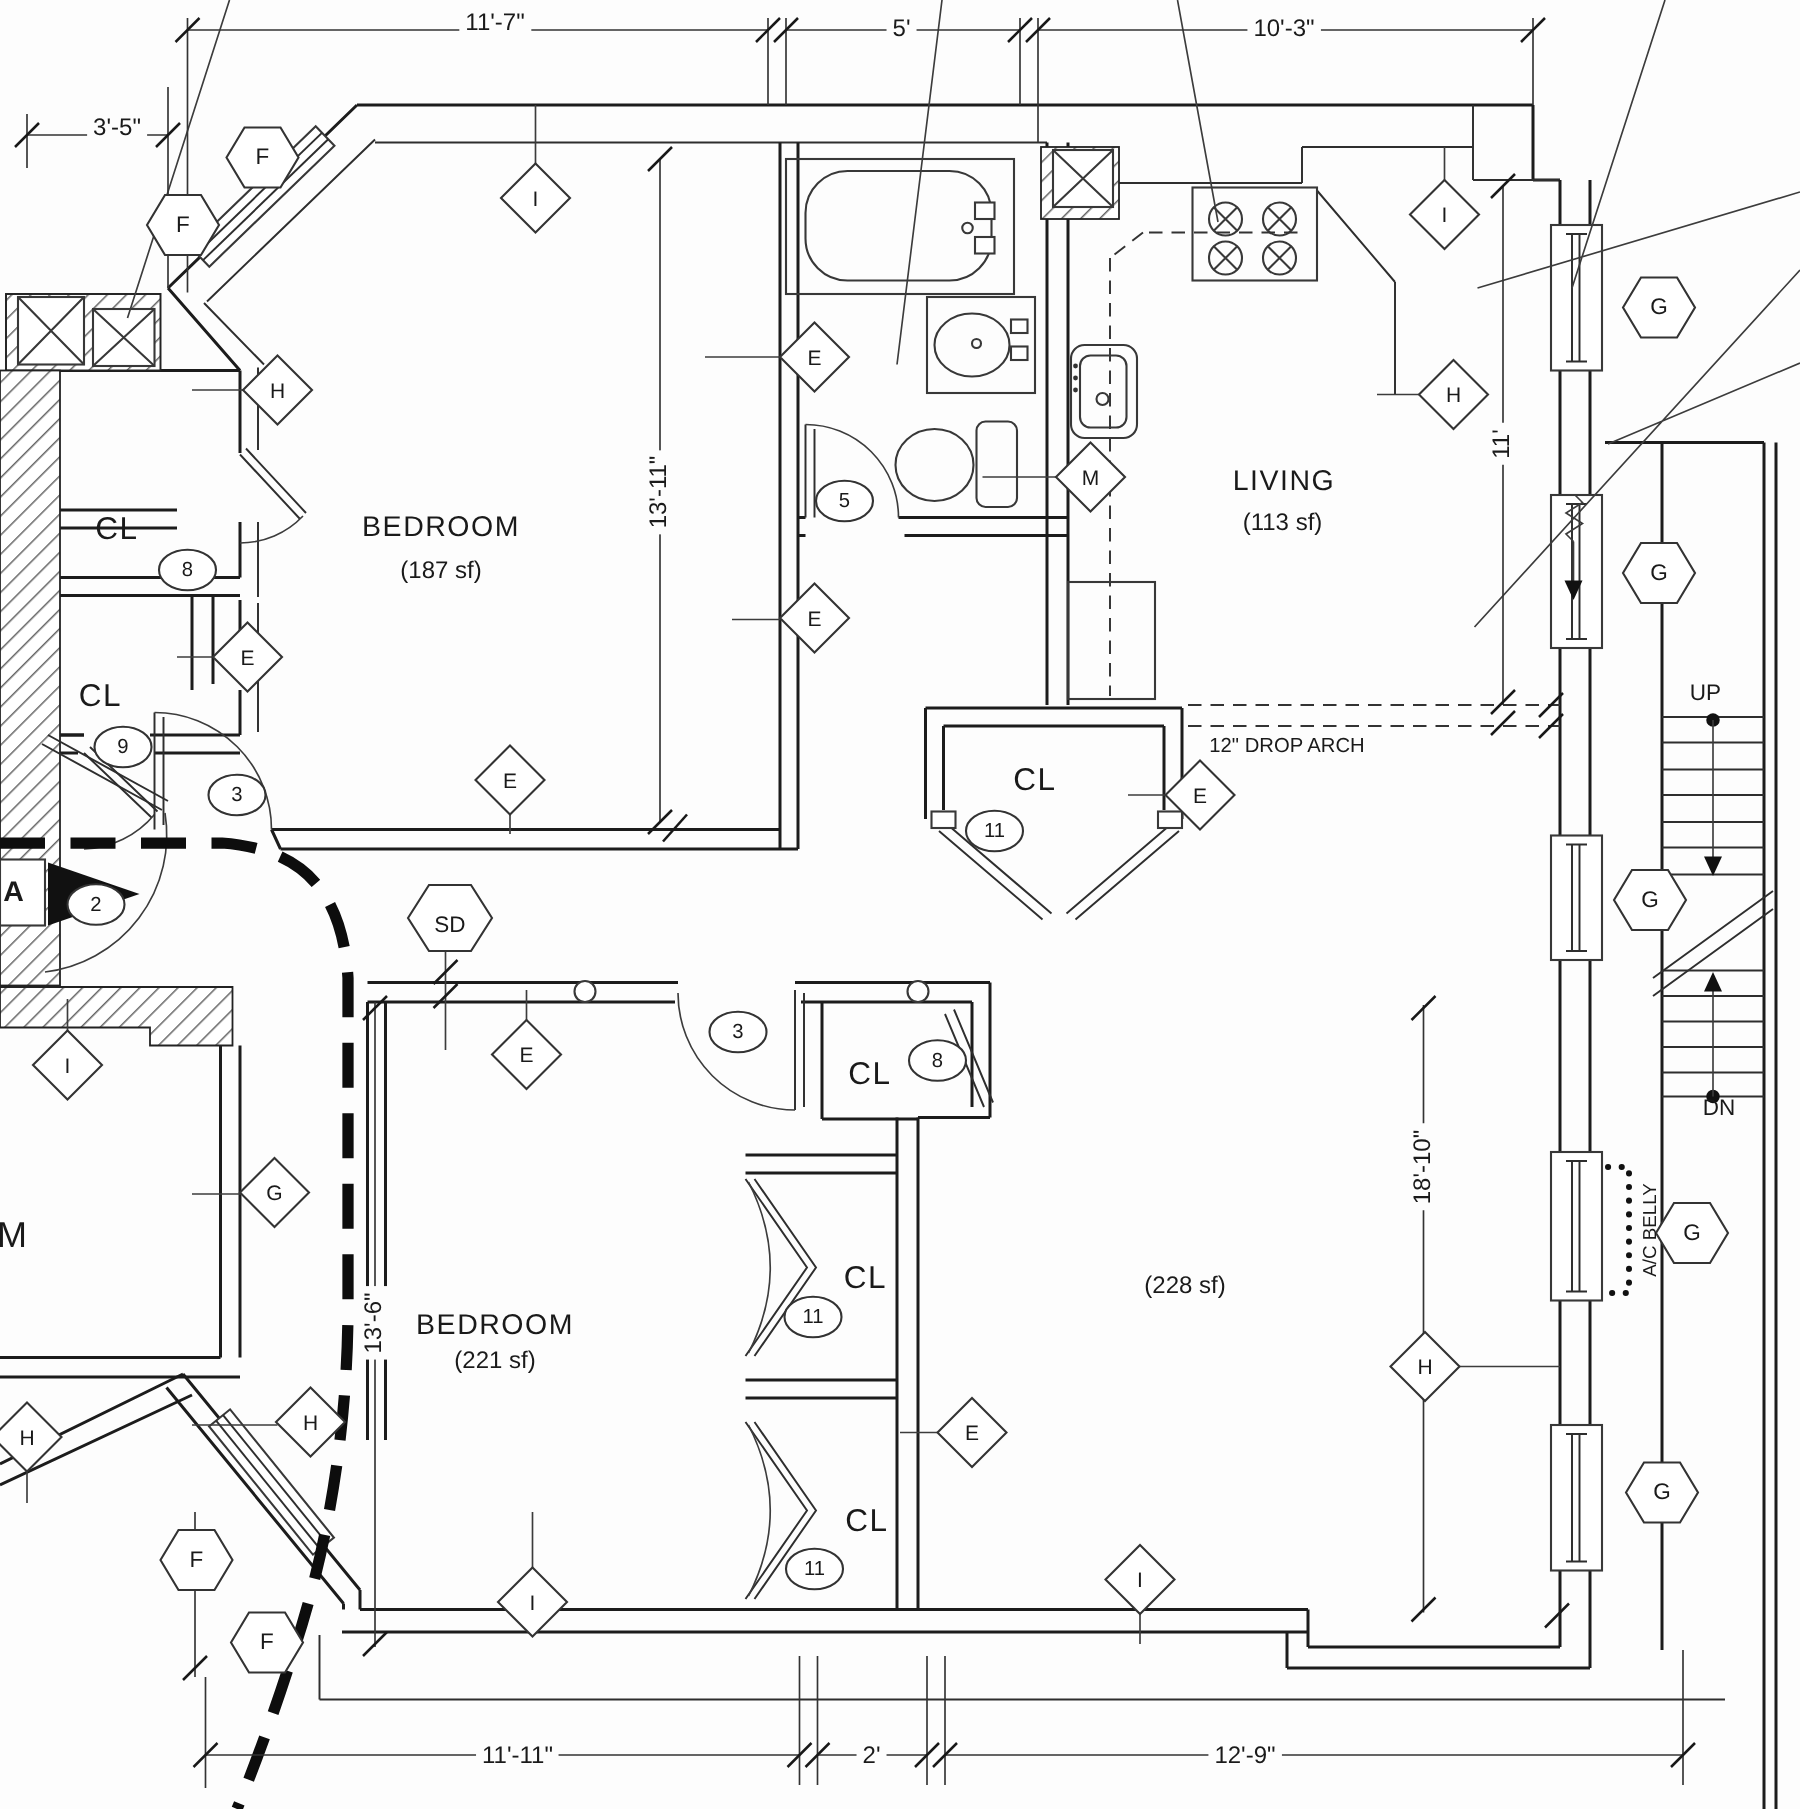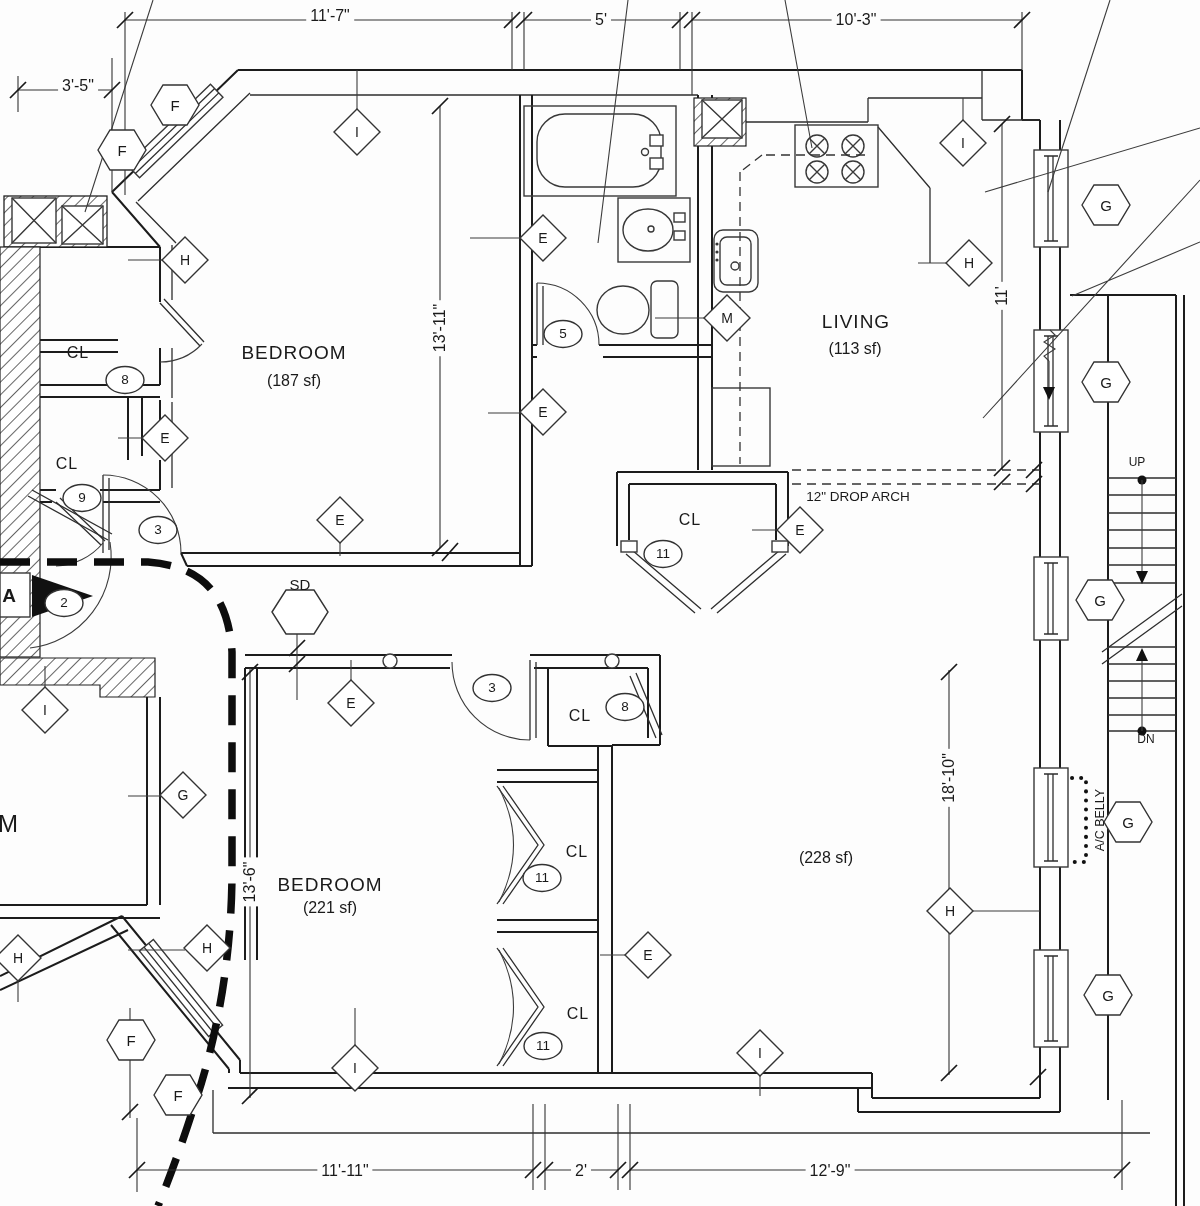--- a/index.html
+++ b/index.html
@@ -4,26 +4,26 @@
 <style>
   html,body{margin:0;padding:0;background:#fff;}
   #plan{position:relative;width:1200px;height:1206px;background:#fdfdfd;overflow:hidden;
         font-family:"Liberation Sans","DejaVu Sans",sans-serif;color:#1a1a1a;}
   #plan svg{position:absolute;left:0;top:0;}
   .t{position:absolute;transform:translate(-50%,-50%);white-space:nowrap;line-height:1;}
   .rot{transform:translate(-50%,-50%) rotate(-90deg);}
   .dim{font-size:16px;background:#fdfdfd;padding:0 4px;}
   .room{font-size:19px;letter-spacing:1px;}
   .area{font-size:16px;}
-  .cl{font-size:16px;letter-spacing:1px;}
+  .cl{font-size:21px;letter-spacing:1px;}
   .mk{font-size:14px;}
   .mkc{font-size:13.5px;}
   .mkh{font-size:15px;}
   .ann{font-size:13.5px;background:#fdfdfd;padding:0 2px;}
-  .updn{font-size:12px;}
+  .updn{font-size:15px;}
   .big{font-size:24px;}
   .sec{font-size:19px;font-weight:bold;}
   .wrap2{white-space:normal;width:120px;text-align:center;line-height:26px;}
 </style>
 </head>
 <body>
 
 <div id="plan">
 <svg width="1200" height="1206" viewBox="0 0 1200 1206">
 <defs>
@@ -314,21 +314,21 @@
 <div class="t dim rot" style="left:949px;top:778px">18'-10"</div>
 <div class="t dim rot" style="left:250px;top:882px">13'-6"</div>
 <div class="t dim" style="left:345px;top:1171px">11'-11"</div>
 <div class="t dim" style="left:581px;top:1171px">2'</div>
 <div class="t dim" style="left:830px;top:1171px">12'-9"</div>
 
 <div class="t room" style="left:294px;top:352px">BEDROOM</div>
 <div class="t area" style="left:294px;top:381px">(187 sf)</div>
 <div class="t room" style="left:856px;top:321px">LIVING</div>
 <div class="t area" style="left:855px;top:349px">(113 sf)</div>
-<div class="t area" style="left:826px;top:858px">(228 sf)</div>
+<div class="t area" style="left:790px;top:858px">(228 sf)</div>
 <div class="t room" style="left:330px;top:884px">BEDROOM</div>
 <div class="t area" style="left:330px;top:908px">(221 sf)</div>
 
 <div class="t cl" style="left:78px;top:353px">CL</div>
 <div class="t cl" style="left:67px;top:464px">CL</div>
 <div class="t cl" style="left:690px;top:520px">CL</div>
 <div class="t cl" style="left:580px;top:716px">CL</div>
 <div class="t cl" style="left:577px;top:852px">CL</div>
 <div class="t cl" style="left:578px;top:1014px">CL</div>
 
@@ -354,21 +354,21 @@
 <div class="t mk" style="left:183px;top:795px">G</div>
 <div class="t mk" style="left:18px;top:958px">H</div>
 <div class="t mk" style="left:207px;top:948px">H</div>
 <div class="t mk" style="left:648px;top:955px">E</div>
 <div class="t mk" style="left:950px;top:911px">H</div>
 <div class="t mk" style="left:760px;top:1053px">I</div>
 <div class="t mk" style="left:355px;top:1068px">I</div>
 
 <div class="t mkh" style="left:175px;top:105px">F</div>
 <div class="t mkh" style="left:122px;top:150px">F</div>
-<div class="t mkh" style="left:300px;top:584px">SD</div>
+<div class="t mkh" style="left:300px;top:617px">SD</div>
 <div class="t mkh" style="left:1106px;top:205px">G</div>
 <div class="t mkh" style="left:1106px;top:382px">G</div>
 <div class="t mkh" style="left:1100px;top:600px">G</div>
 <div class="t mkh" style="left:1128px;top:822px">G</div>
 <div class="t mkh" style="left:1108px;top:995px">G</div>
 <div class="t mkh" style="left:131px;top:1040px">F</div>
 <div class="t mkh" style="left:178px;top:1095px">F</div>
 
 <div class="t mkc" style="left:125px;top:380px">8</div>
 <div class="t mkc" style="left:82px;top:498px">9</div>

